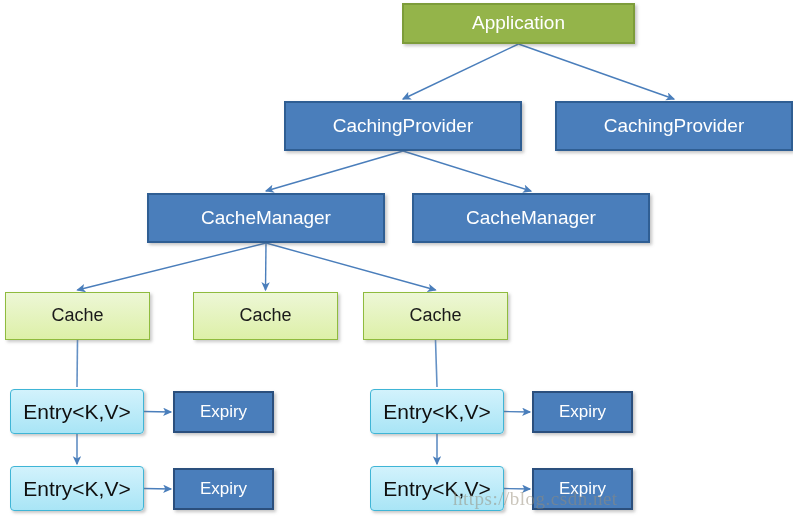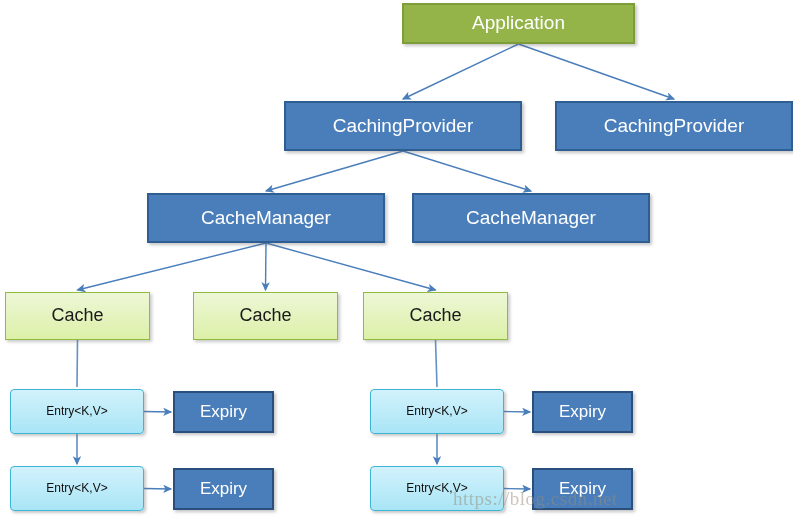--- a/index.html
+++ b/index.html
@@ -59,21 +59,21 @@
     font-size: 18px;
     box-shadow: 2px 2px 3px rgba(120,120,120,0.40);
     justify-content: center;
   }
   
   .node-entry {
     background: linear-gradient(to bottom, #d2f2fc 0%, #a9e5f6 100%);
     border: 1px solid #3fb5d6;
     border-radius: 4px;
     color: #0f0f0f;
-    font-size: 12px;
+    font-size: 21px;
     box-shadow: 2px 2px 3px rgba(120,120,120,0.40);
     text-align: center;
   }
   
   .node-expiry {
     background: #4a7ebb;
     border: 2px solid #2b4f7d;
     color: #ffffff;
     font-size: 17px;
     box-shadow: 2px 2px 3px rgba(90,90,90,0.35);

